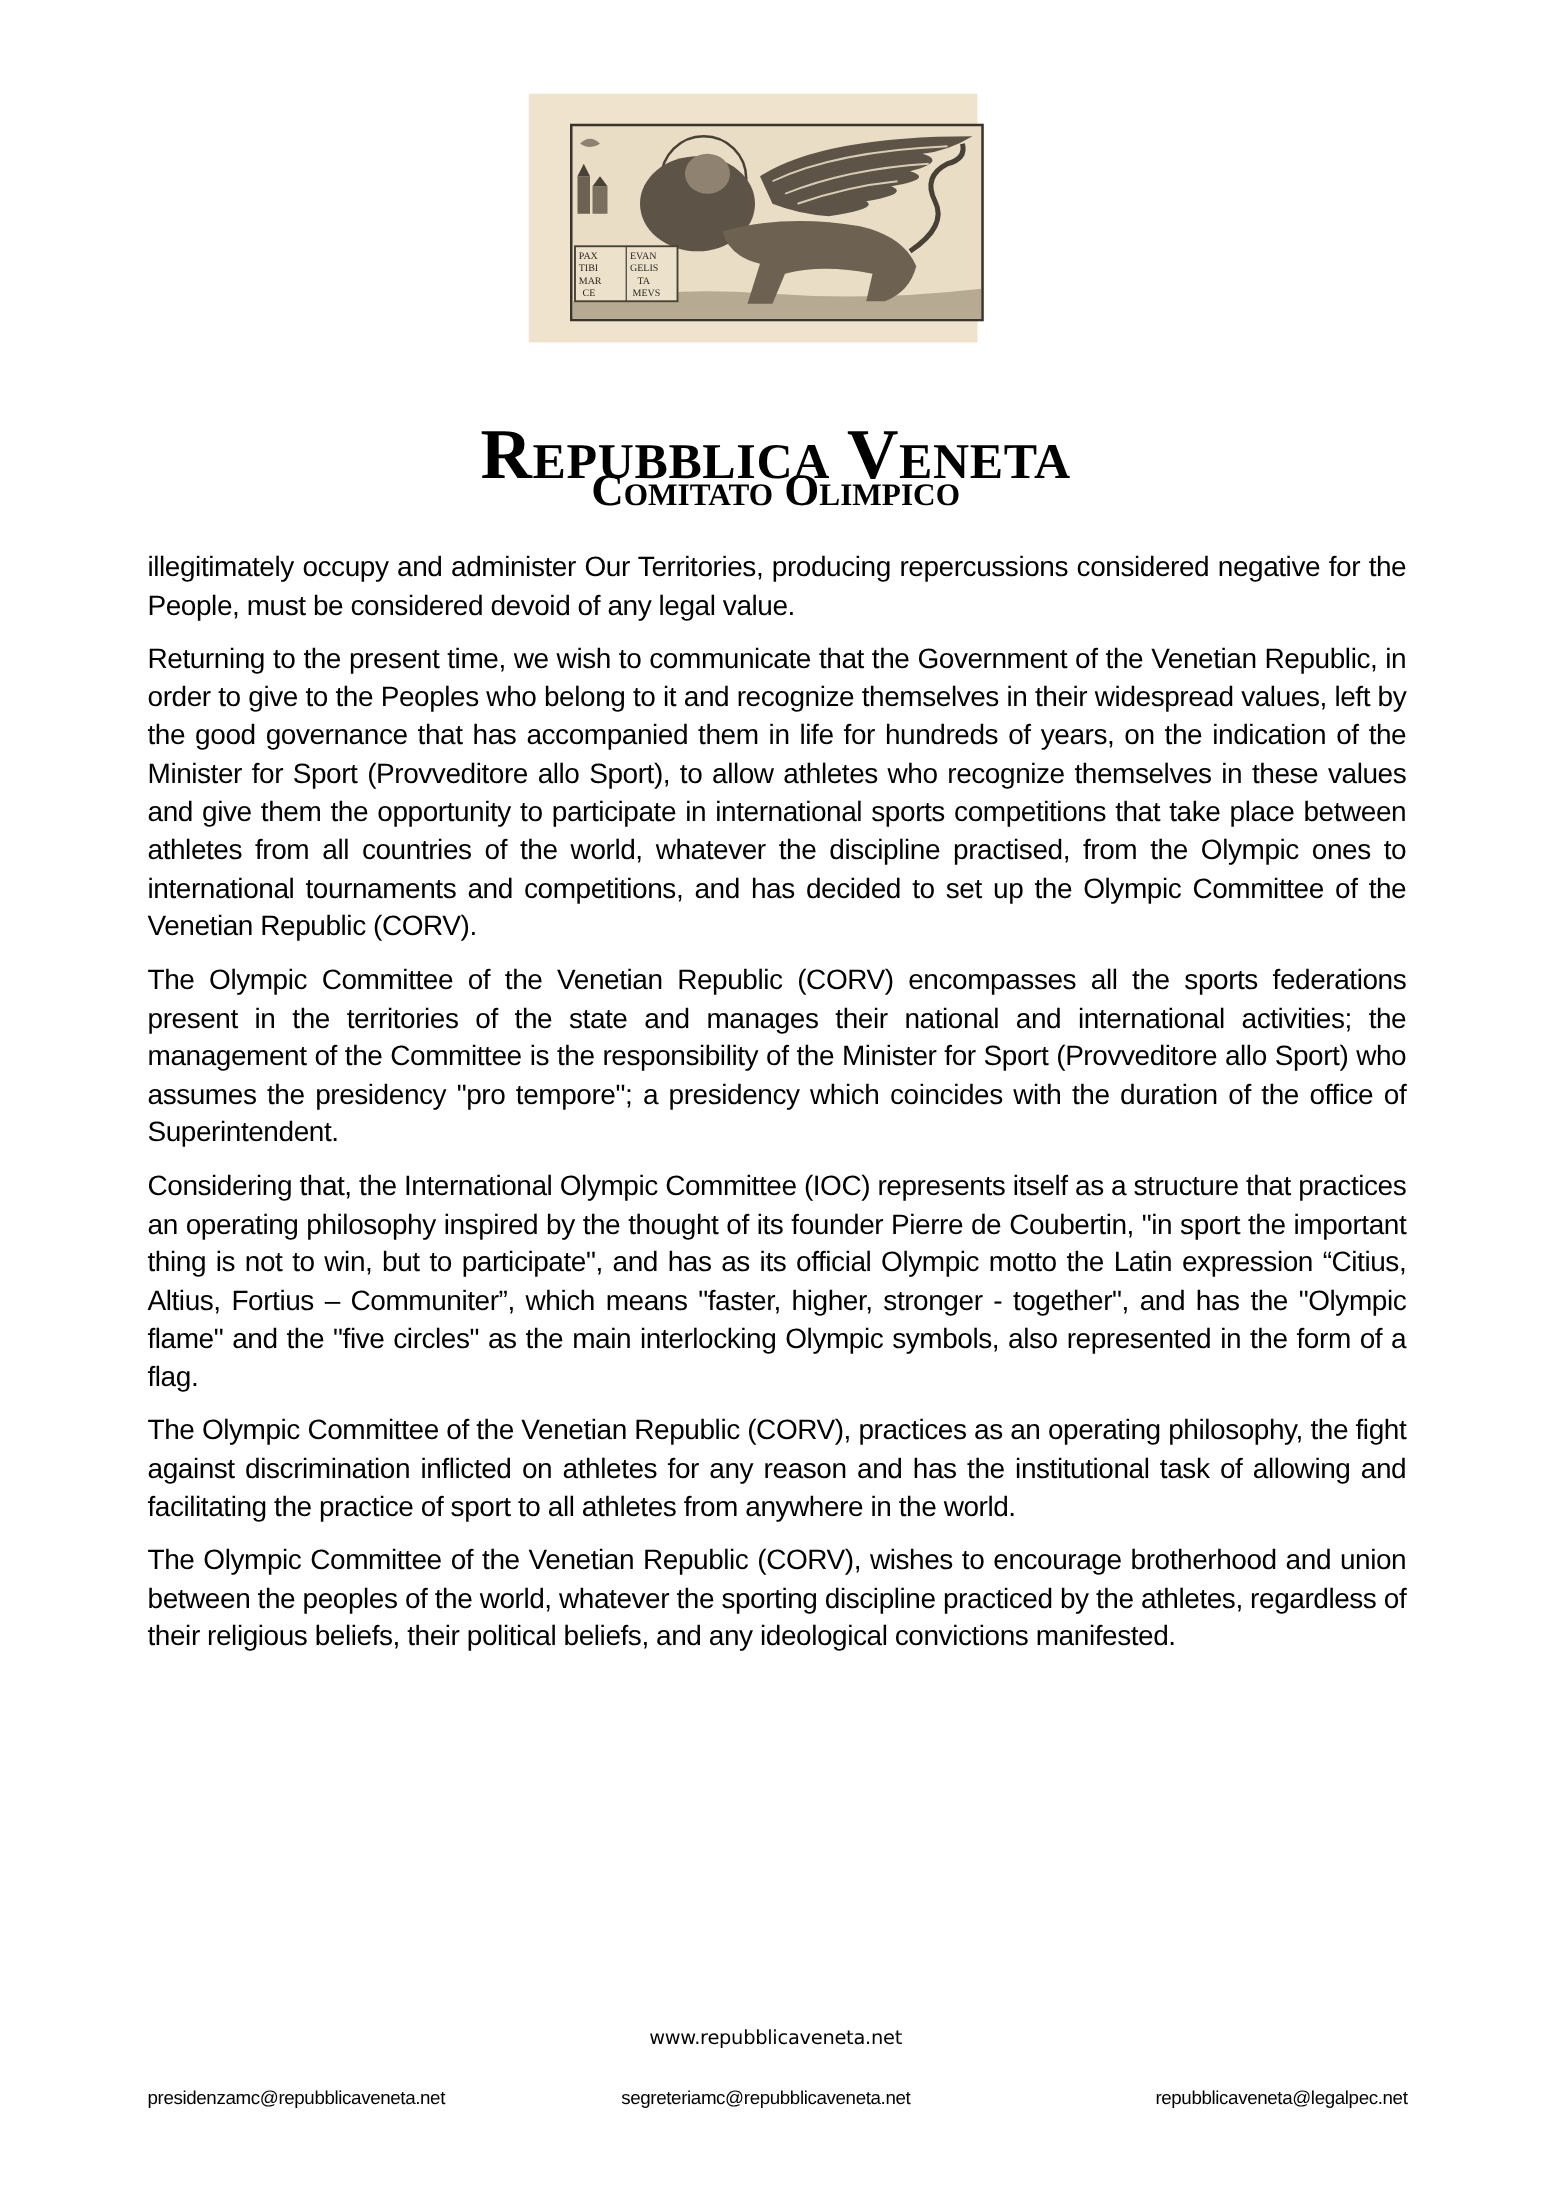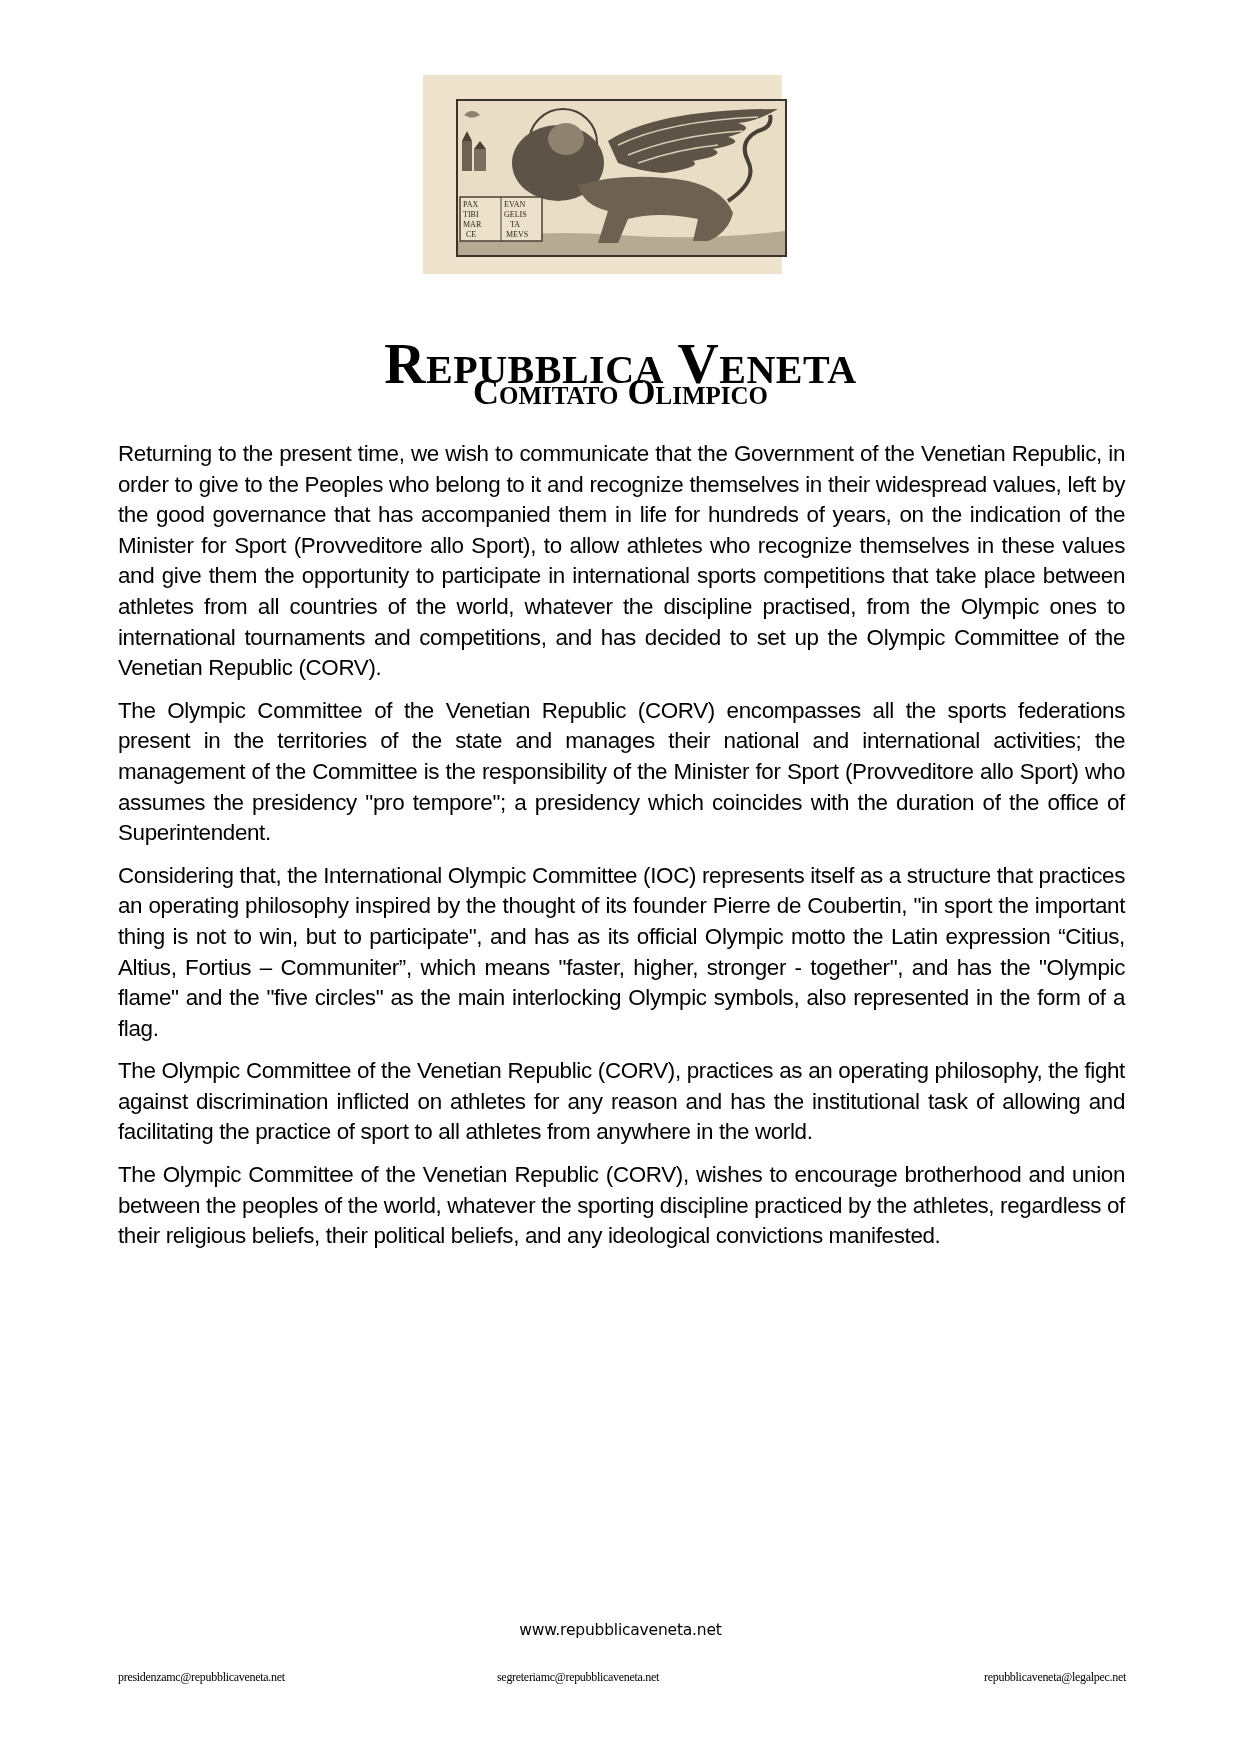--- a/index.html
+++ b/index.html
@@ -37,21 +37,21 @@
     }
     .body p { margin: 0 0 12px 0; }
 
     .footer-web {
       position: absolute; left: 0; top: 1621px; width: 1241px; text-align: center;
       font-family: "DejaVu Sans", "Liberation Sans", sans-serif; font-size: 15.5px;
       letter-spacing: -0.2px;
     }
     .footer-email {
       position: absolute; top: 1670px;
-      font-family: Liberation Serif, serif; font-size: 12px;
+      font-family: Liberation Sans, sans-serif; font-size: 15px;
       letter-spacing: -0.3px; white-space: nowrap;
     }
     .footer-email.e1 { left: 118px; }
     .footer-email.e2 { left: 497px; }
     .footer-email.e3 { right: 115px; }
   </style>
 </head>
 <body>
 
 <div class="emblem">
@@ -91,20 +91,21 @@
       <text x="52" y="126" font-size="8" font-family="Liberation Serif, serif" fill="#2e2821">TA</text>
       <text x="48" y="136" font-size="8" font-family="Liberation Serif, serif" fill="#2e2821">MEVS</text>
     </svg>
   </div>
 </div>
 
 <div class="title">Repubblica Veneta</div>
 <div class="subtitle">Comitato Olimpico</div>
 
 <div class="body">
+  <p>illegitimately occupy and administer Our Territories, producing repercussions considered negative for the People, must be considered devoid of any legal value.</p>
   <p>Returning to the present time, we wish to communicate that the Government of the Venetian Republic, in order to give to the Peoples who belong to it and recognize themselves in their widespread values, left by the good governance that has accompanied them in life for hundreds of years, on the indication of the Minister for Sport (Provveditore allo Sport), to allow athletes who recognize themselves in these values and give them the opportunity to participate in international sports competitions that take place between athletes from all countries of the world, whatever the discipline practised, from the Olympic ones to international tournaments and competitions, and has decided to set up the Olympic Committee of the Venetian Republic (CORV).</p>
   <p>The Olympic Committee of the Venetian Republic (CORV) encompasses all the sports federations present in the territories of the state and manages their national and international activities; the management of the Committee is the responsibility of the Minister for Sport (Provveditore allo Sport) who assumes the presidency "pro tempore"; a presidency which coincides with the duration of the office of Superintendent.</p>
   <p>Considering that, the International Olympic Committee (IOC) represents itself as a structure that practices an operating philosophy inspired by the thought of its founder Pierre de Coubertin, "in sport the important thing is not to win, but to participate", and has as its official Olympic motto the Latin expression “Citius, Altius, Fortius – Communiter”, which means "faster, higher, stronger - together", and has the "Olympic flame" and the "five circles" as the main interlocking Olympic symbols, also represented in the form of a flag.</p>
   <p>The Olympic Committee of the Venetian Republic (CORV), practices as an operating philosophy, the fight against discrimination inflicted on athletes for any reason and has the institutional task of allowing and facilitating the practice of sport to all athletes from anywhere in the world.</p>
   <p>The Olympic Committee of the Venetian Republic (CORV), wishes to encourage brotherhood and union between the peoples of the world, whatever the sporting discipline practiced by the athletes, regardless of their religious beliefs, their political beliefs, and any ideological convictions manifested.</p>
 </div>
 
 <div class="footer-web">www.repubblicaveneta.net</div>
 <div class="footer-email e1">presidenzamc@repubblicaveneta.net</div>
 <div class="footer-email e2">segreteriamc@repubblicaveneta.net</div>

